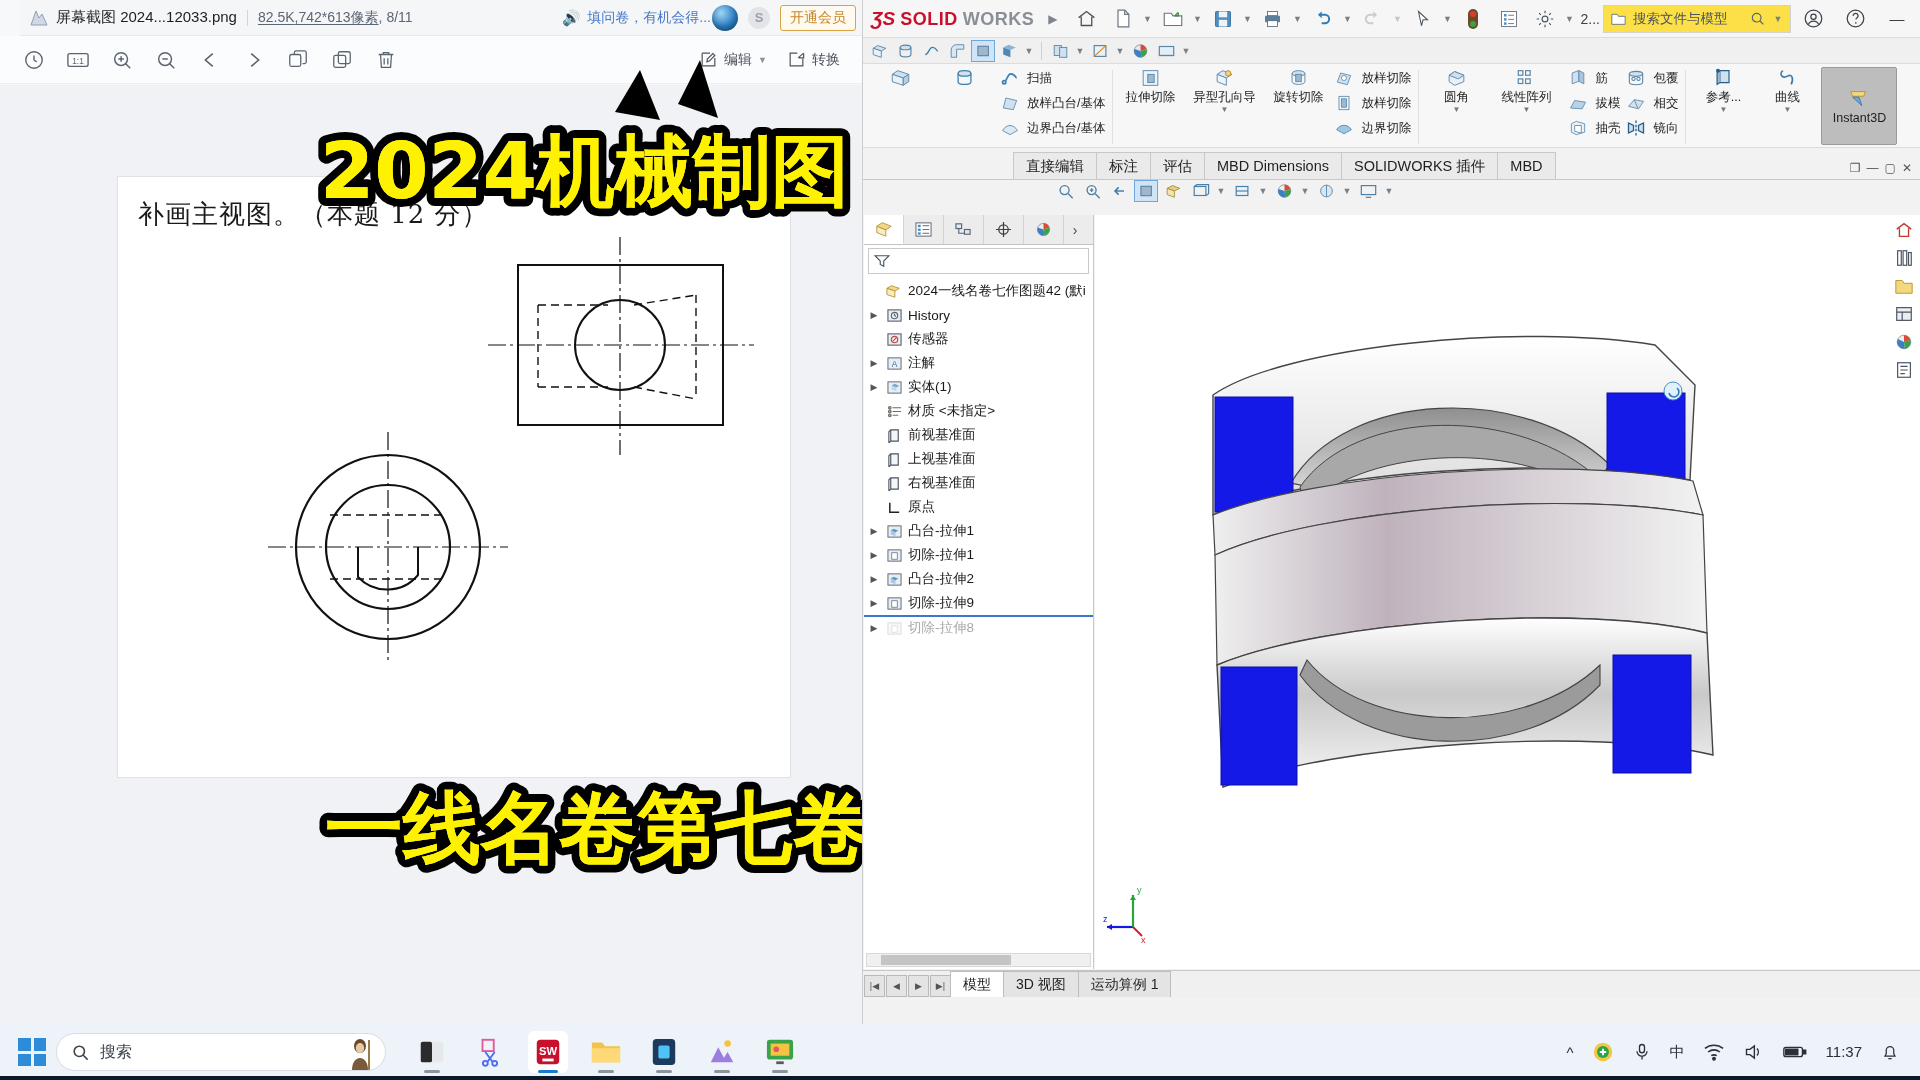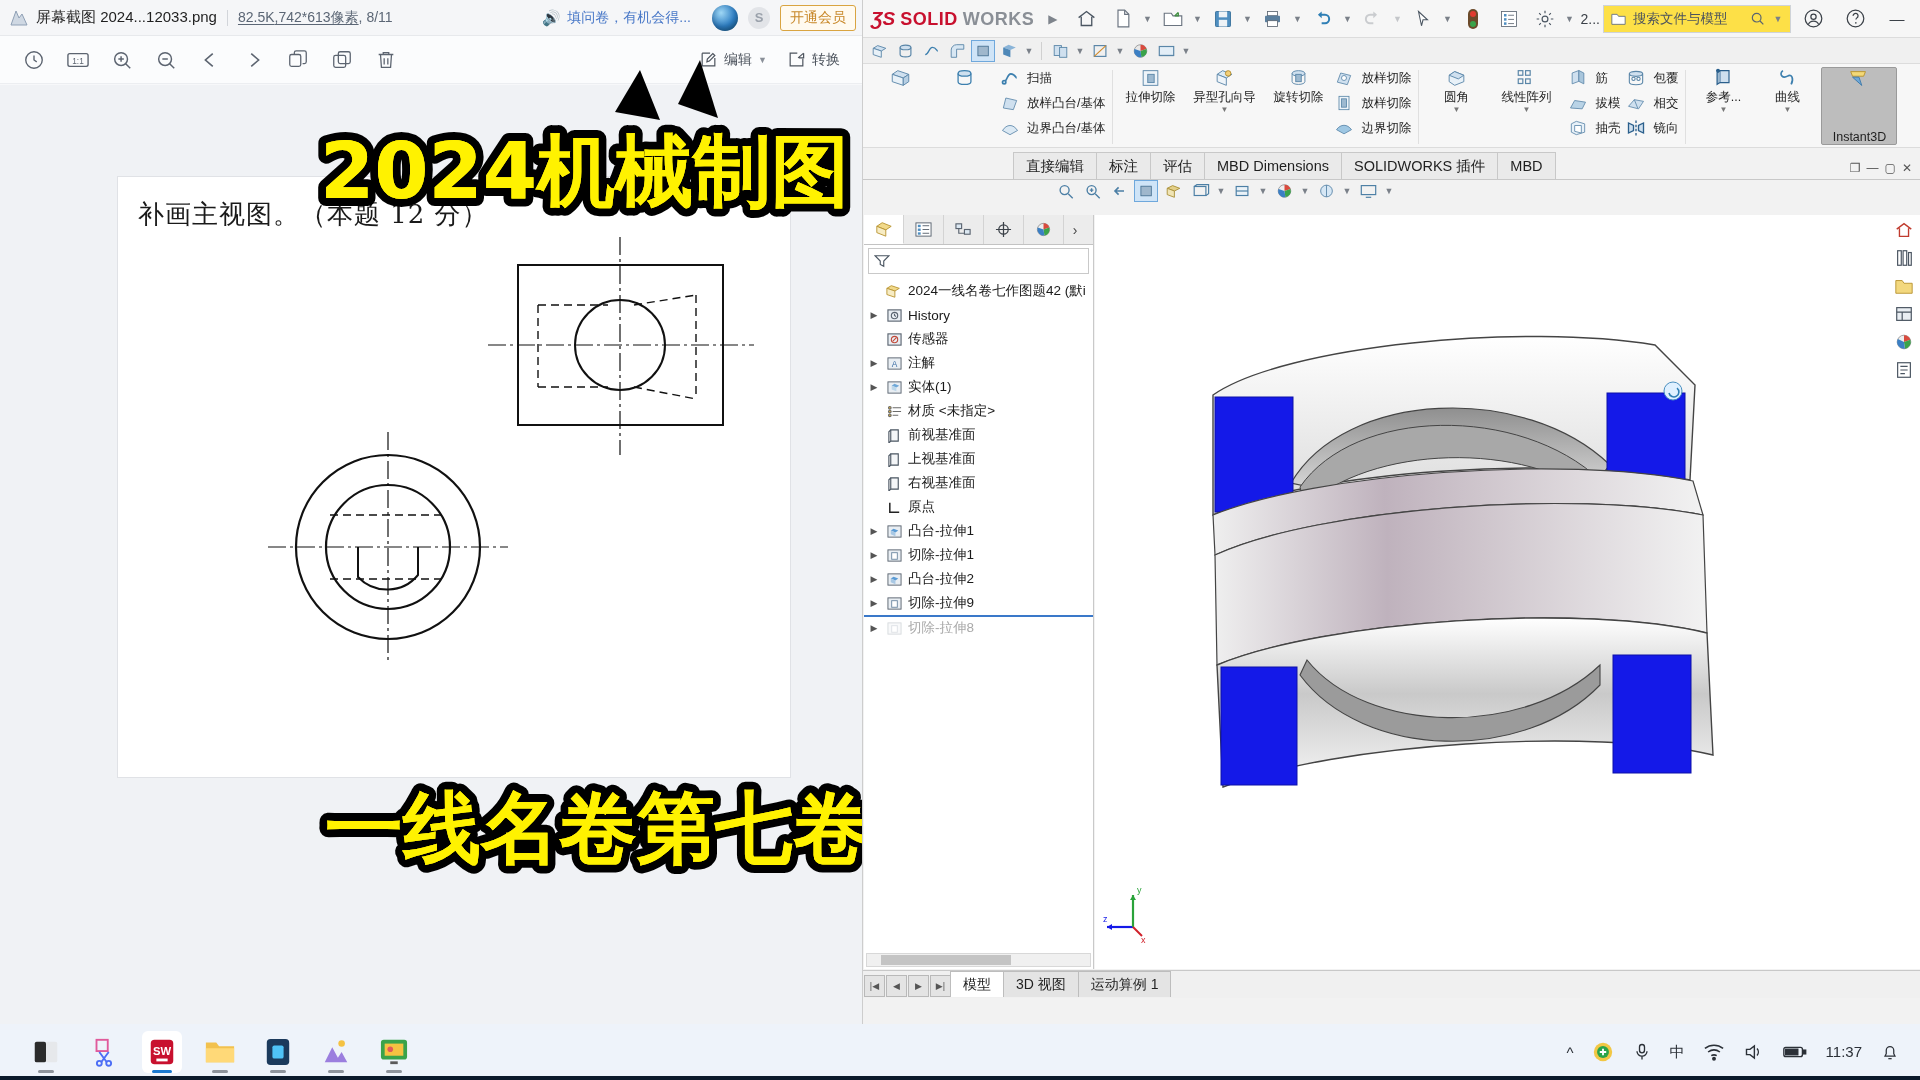--- a/index.html
+++ b/index.html
@@ -10,20 +10,21 @@
     -webkit-font-smoothing: antialiased;
   }
   .screen { position:relative; width:1920px; height:1080px; background:#fff; }
 
   
   .viewer { position:absolute; left:0; top:0; width:862px; height:1024px; background:#f7f8fa; }
   .viewer-titlebar {
     height:36px; display:flex; align-items:center; gap:0px;
     background:#f5f6f8; padding-left:8px; font-size:15px; color:#2b2b2b;
     border-bottom:1px solid #e7e9ec;
+    margin-left:20px;
   }
   .vt-appicon { width:22px; height:22px; margin-right:6px; position:relative; flex:none; }
   .vt-name { font-size:15px; color:#1f1f1f; white-space:nowrap; }
   .vt-sep { width:1px; height:16px; background:#d2d5da; margin:0 10px; }
   .vt-meta { font-size:14px; color:#5b6675; white-space:nowrap; }
   .vt-meta u { text-underline-offset:2px; }
   .vt-promo { display:flex; align-items:center; gap:6px; margin-left:150px; font-size:14px; color:#4a79c8; white-space:nowrap;}
   .vt-spk { color:#4a79c8; font-size:15px; }
   .vt-right { margin-left:auto; display:flex; align-items:center; gap:10px; padding-right:6px;}
   .orb { width:26px;height:26px;border-radius:50%;
@@ -736,21 +737,21 @@
         </div>
         <div class="rbig">
           <span class="ico">
             <svg width="23" height="22" viewBox="0 0 24 24" fill="none" stroke="#3c7fae" stroke-width="1.8">
                 <path d="M7 4c-5 4 0 9 5 6s7 3 4 9"></path>
               </svg>
           </span>
           <span class="lbl">曲线</span>
           <span class="tri">▼</span>
         </div>
-        <div class="rbig active" style="width:76px;height:78px;justify-content:space-between;">
+        <div class="rbig active" style="width:76px;height:78px;justify-content:center;">
           <span class="ico">
             <svg width="26" height="22" viewBox="0 0 26 22">
                 <path d="M4 3h16l-2 5H6z" fill="#f3d978" stroke="#b8932f"></path>
                 <path d="M6 9l10 9-3-9z" fill="#6fa8d8" stroke="#3f7aa8"></path>
               </svg>
           </span>
           <span class="lbl">Instant3D</span>
         </div>
       </div>
     </div>
@@ -1159,20 +1160,41 @@
         <div class="navbtn">▶|</div>
       </div>
       <div class="btab active">模型</div>
       <div class="btab">3D 视图</div>
       <div class="btab">运动算例 1</div>
     </div>
 
   </div>
 
   <div class="taskbar">
+    <div class="tb-left">
+      <div class="winlogo">
+          <i></i>
+          <i></i>
+          <i></i>
+          <i></i>
+        </div>
+      <div class="tsearch">
+        <svg width="19" height="19" viewBox="0 0 24 24" fill="none" stroke="#3d434b" stroke-width="2">
+            <circle cx="10.5" cy="10.5" r="6.5"></circle>
+            <path d="M15.5 15.5L21 21"></path>
+          </svg>
+        <span class="lbl">搜索</span>
+        <svg width="34" height="38" viewBox="0 0 34 38" style="position:absolute;right:8px;top:0;">
+          <ellipse cx="17" cy="12" rx="6" ry="7" fill="#6b4a2c"></ellipse>
+          <ellipse cx="17" cy="14" rx="4.2" ry="5" fill="#e8c9a6"></ellipse>
+          <path d="M9 36c0-8 4-12 8-12s8 4 8 12z" fill="#7a5a3a"></path>
+          <rect x="25" y="6" width="2" height="30" fill="#9a7a4a"></rect>
+        </svg>
+      </div>
+    </div>
 
     <div class="tapps">
       <div class="tapp">
         <svg width="30" height="30" viewBox="0 0 32 32">
             <rect x="4" y="5" width="12" height="22" rx="2" fill="#2b2b2b"></rect>
             <rect x="16" y="5" width="12" height="22" rx="2" fill="#e6e8eb"></rect>
           </svg>
         <span class="dot"></span>
       </div>
       <div class="tapp">

